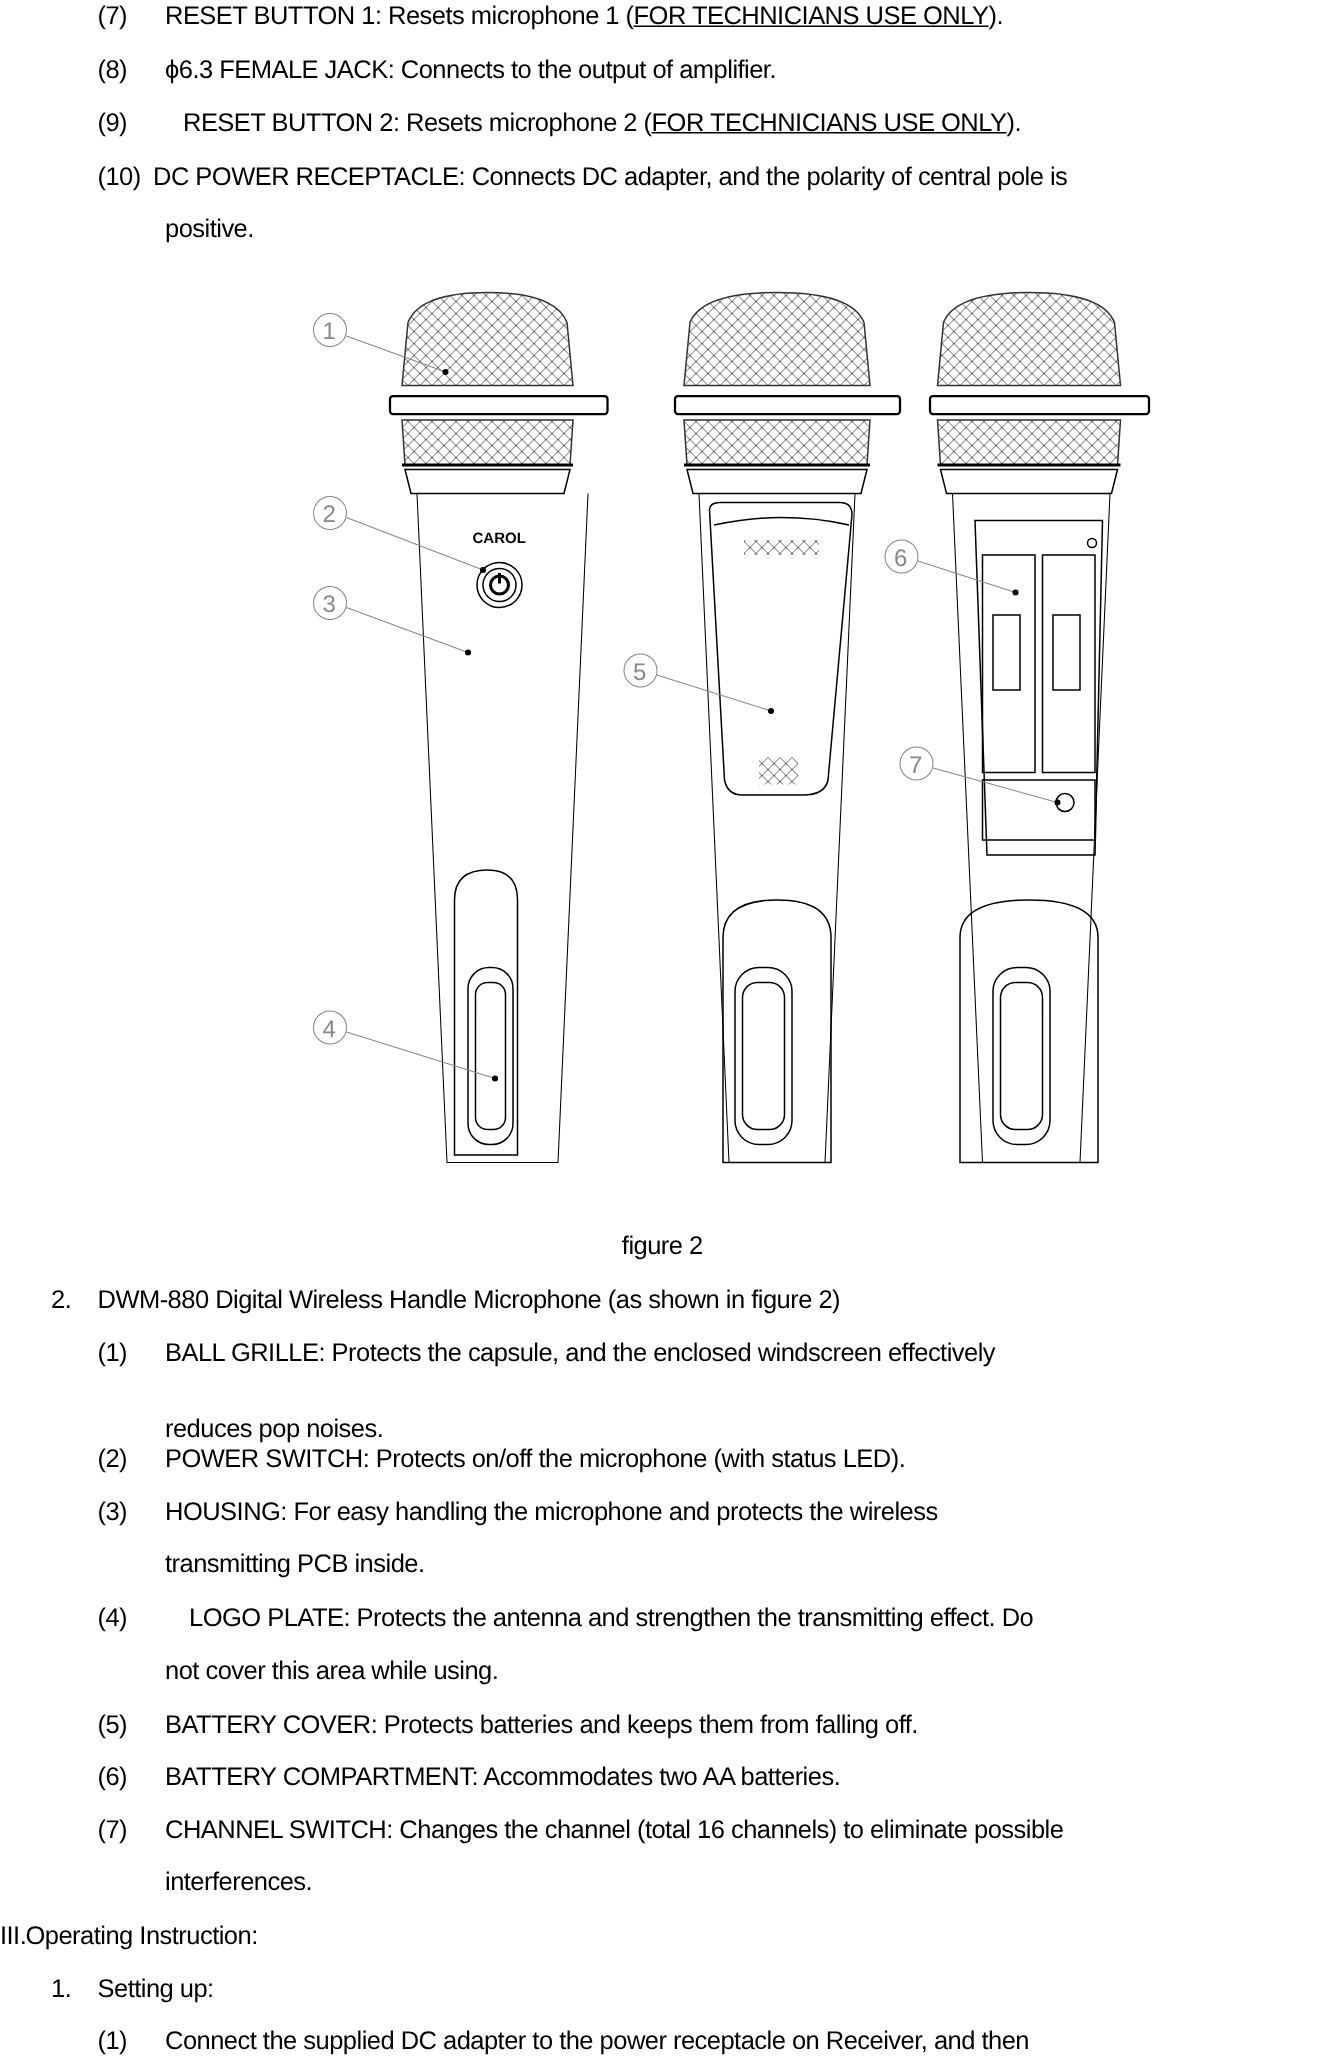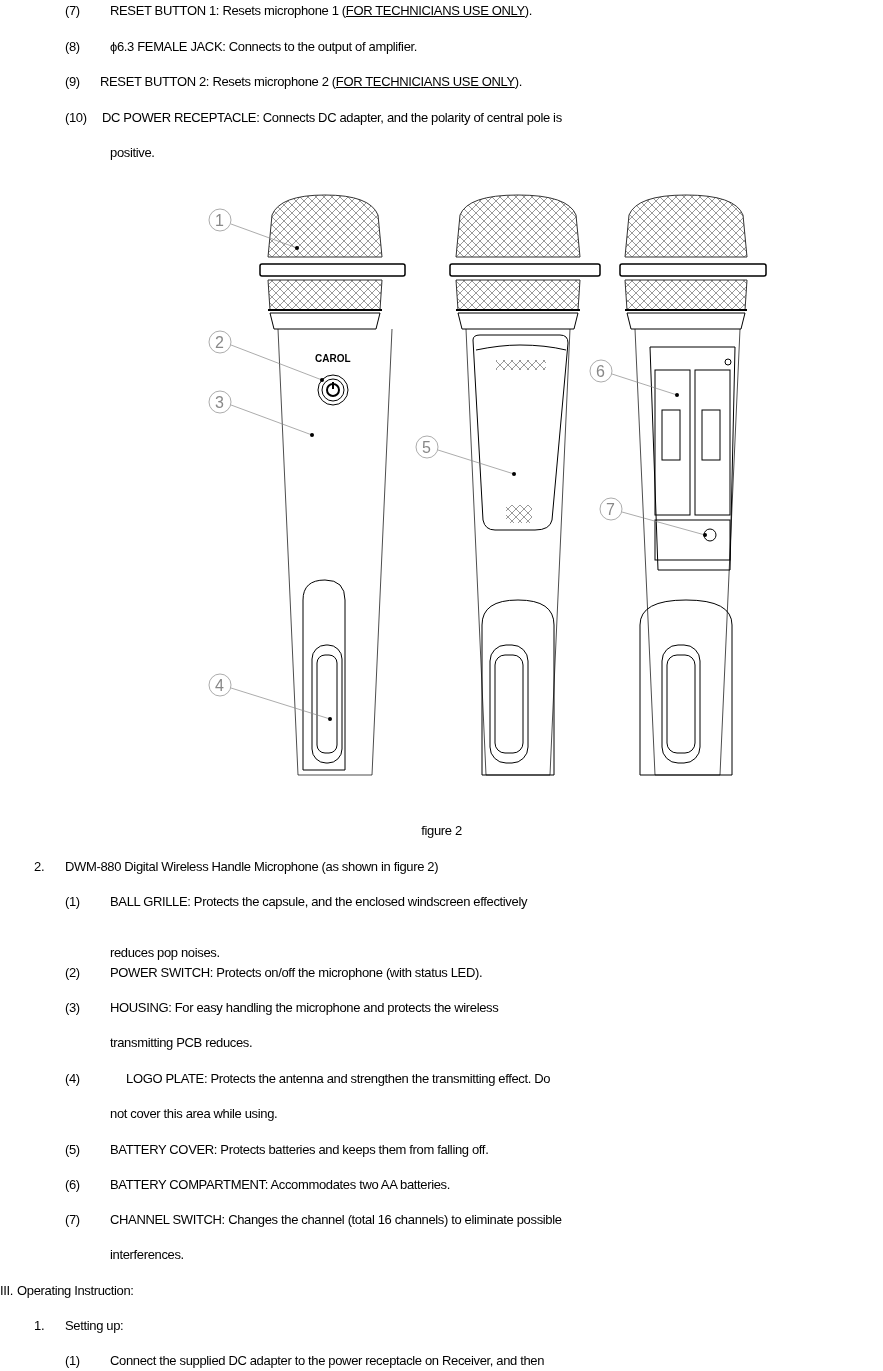--- a/index.html
+++ b/index.html
@@ -1,37 +1,37 @@
 <!DOCTYPE html>
 <html><head>
 <meta charset="utf-8">
 <style>
   html, body { margin:0; padding:0; background:#fff; }
   body { width:883px; height:1371px; position:relative; overflow:hidden;
          font-family:"Liberation Sans", sans-serif; color:#000; }
-  .line { position:absolute; font-size:13px; white-space:nowrap; letter-spacing:-0.35px; line-height:22px; }
+  .line { position:absolute; font-size:17px; white-space:nowrap; letter-spacing:-0.35px; line-height:22px; }
   .mk { position:absolute; }
   .u { text-decoration:underline; }
   .fig { position:absolute; left:200px; top:185px; width:600px; height:600px; }
   .caption { position:absolute; left:0; width:883px; text-align:center; }
 </style>
 </head>
 <body>
 
 <div class="line" style="top:0px;left:0;">
   <span class="mk" style="left:65px">(7)</span>
   <span class="mk" style="left:110px"><span>RESET BUTTON 1: Resets microphone 1 (</span><span class="u">FOR TECHNICIANS USE ONLY</span><span>).</span></span>
 </div>
 <div class="line" style="top:36px;left:0;">
   <span class="mk" style="left:65px">(8)</span>
   <span class="mk" style="left:110px">ϕ6.3 FEMALE JACK: Connects to the output of amplifier.</span>
 </div>
 <div class="line" style="top:71px;left:0;">
   <span class="mk" style="left:65px">(9)</span>
-  <span class="mk" style="left:100px"><span>RESET BUTTON 2: Resets microphone 2 (</span><span class="u">FOR TECHNICIANS USE ONLY</span><span>).</span></span>
+  <span class="mk" style="left:122px"><span>RESET BUTTON 2: Resets microphone 2 (</span><span class="u">FOR TECHNICIANS USE ONLY</span><span>).</span></span>
 </div>
 <div class="line" style="top:107px;left:0;">
   <span class="mk" style="left:65px">(10)</span>
   <span class="mk" style="left:102px">DC POWER RECEPTACLE: Connects DC adapter, and the polarity of central pole is</span>
 </div>
 <div class="line" style="top:142px;left:110px;">positive.</div>
 
 <svg class="fig" viewBox="0 0 600 600" xmlns="http://www.w3.org/2000/svg">
   <defs>
     <pattern id="mesh" width="8" height="8" patternUnits="userSpaceOnUse">
@@ -155,21 +155,21 @@
 
 <div class="line" style="top:962px;left:0;">
   <span class="mk" style="left:65px">(2)</span>
   <span class="mk" style="left:110px">POWER SWITCH: Protects on/off the microphone (with status LED).</span>
 </div>
 
 <div class="line" style="top:997px;left:0;">
   <span class="mk" style="left:65px">(3)</span>
   <span class="mk" style="left:110px">HOUSING: For easy handling the microphone and protects the wireless</span>
 </div>
-<div class="line" style="top:1032px;left:110px;">transmitting PCB reduces.</div>
+<div class="line" style="top:1032px;left:110px;">transmitting PCB inside.</div>
 
 <div class="line" style="top:1068px;left:0;">
   <span class="mk" style="left:65px">(4)</span>
   <span class="mk" style="left:126px">LOGO PLATE: Protects the antenna and strengthen the transmitting effect. Do</span>
 </div>
 <div class="line" style="top:1103px;left:110px;">not cover this area while using.</div>
 
 <div class="line" style="top:1139px;left:0;">
   <span class="mk" style="left:65px">(5)</span>
   <span class="mk" style="left:110px">BATTERY COVER: Protects batteries and keeps them from falling off.</span>

